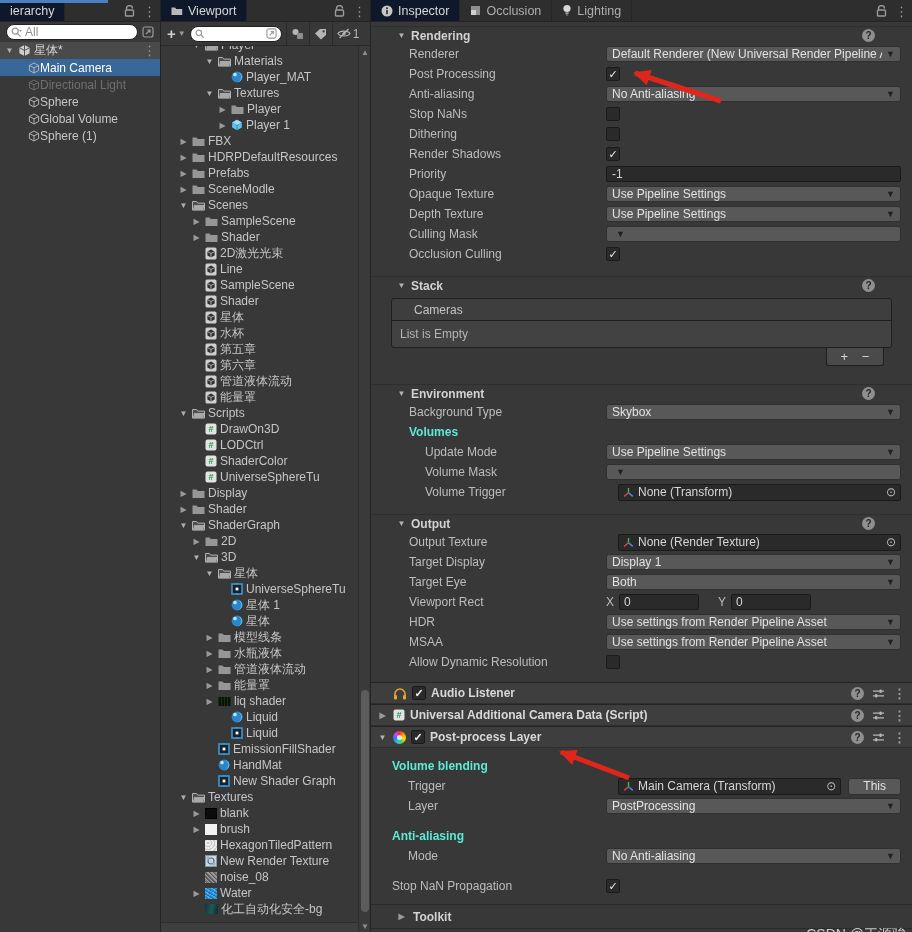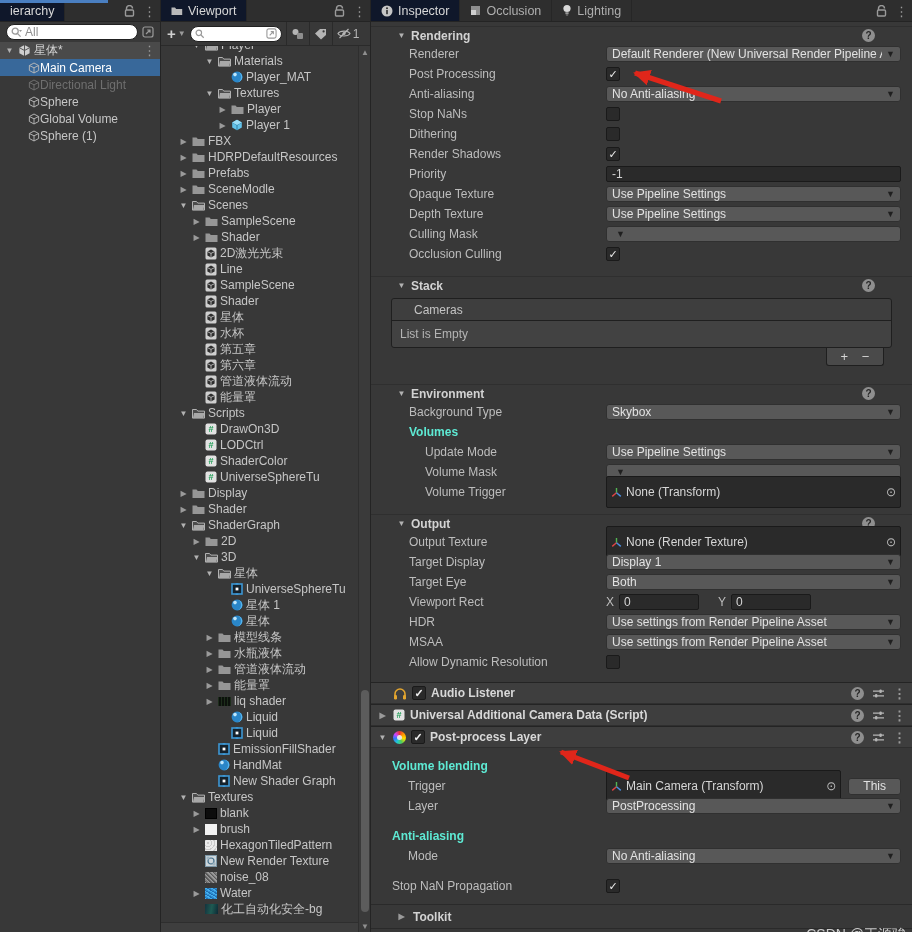--- a/index.html
+++ b/index.html
@@ -66,21 +66,21 @@
   .irow.ppl-base { padding-left:21px; }
   .irow.ppl-prop { padding-left:37px; }
   .irow .ctrl { position:absolute; left:235px; right:11px; display:flex; align-items:center; }
   .subheader { font-weight:bold; color:#5eead4; }
   .dd { height:16px; background:#585858; border:1px solid #303030; border-radius:3px; flex:1; display:flex; align-items:center; padding:0 5px; color:#e2e2e2; overflow:hidden; }
   .dd .txt { flex:1; white-space:nowrap; overflow:hidden; }
   .dd .car { color:#1f1f1f; font-size:9px; margin-left:4px; }
   .tf { height:16px; background:#2a2a2a; border:1px solid #1a1a1a; border-radius:2px; flex:1; display:flex; align-items:center; padding:0 5px; color:#d6d6d6; }
   .cb { width:14px; height:14px; background:#2a2a2a; border:1px solid #1a1a1a; border-radius:2px; display:flex; align-items:center; justify-content:center; }
   .cb .tick { color:#eeeeee; font-size:11px; line-height:1; }
-  .objf { height:32px; background:#2a2a2a; border:1px solid #1a1a1a; border-radius:2px; flex:1; display:flex; align-items:center; padding:0 4px; gap:4px; color:#d6d6d6; overflow:hidden; }
+  .objf { height:17px; background:#2a2a2a; border:1px solid #1a1a1a; border-radius:2px; flex:1; display:flex; padding:0 4px; gap:4px; color:#d6d6d6; overflow:hidden;margin-left:12px; }
   .objf .txt { flex:1; white-space:nowrap; overflow:hidden; }
   .picker { color:#b9b9b9; font-size:12px; }
   .thisbtn { height:17px; margin-left:7px; padding:0 14px; background:#585858; border:1px solid #303030; border-radius:3px; color:#e2e2e2; display:flex; align-items:center; }
   .rect-line { display:flex; align-items:center; height:20px; }
   .rl { width:9px; color:#bdbdbd; margin-right:4px; }
   .rf { width:80px; height:16px; background:#2a2a2a; border:1px solid #1a1a1a; border-radius:2px; color:#d6d6d6; padding:0 4px; display:flex; align-items:center; margin-right:19px; }
   
   .stackbox { margin:4px 20px 0 20px; border:1px solid #1f1f1f; border-radius:3px; overflow:visible; }
   .stackbox .lhead { height:22px; background:#3e3e3e; display:flex; align-items:center; padding-left:22px; color:#c4c4c4; border-bottom:1px solid #1f1f1f; border-radius:3px 3px 0 0; }
   .stackbox .lbody { height:26px; background:#424242; display:flex; align-items:center; padding-left:8px; color:#b4b4b4; border-radius:0 0 3px 3px; }

